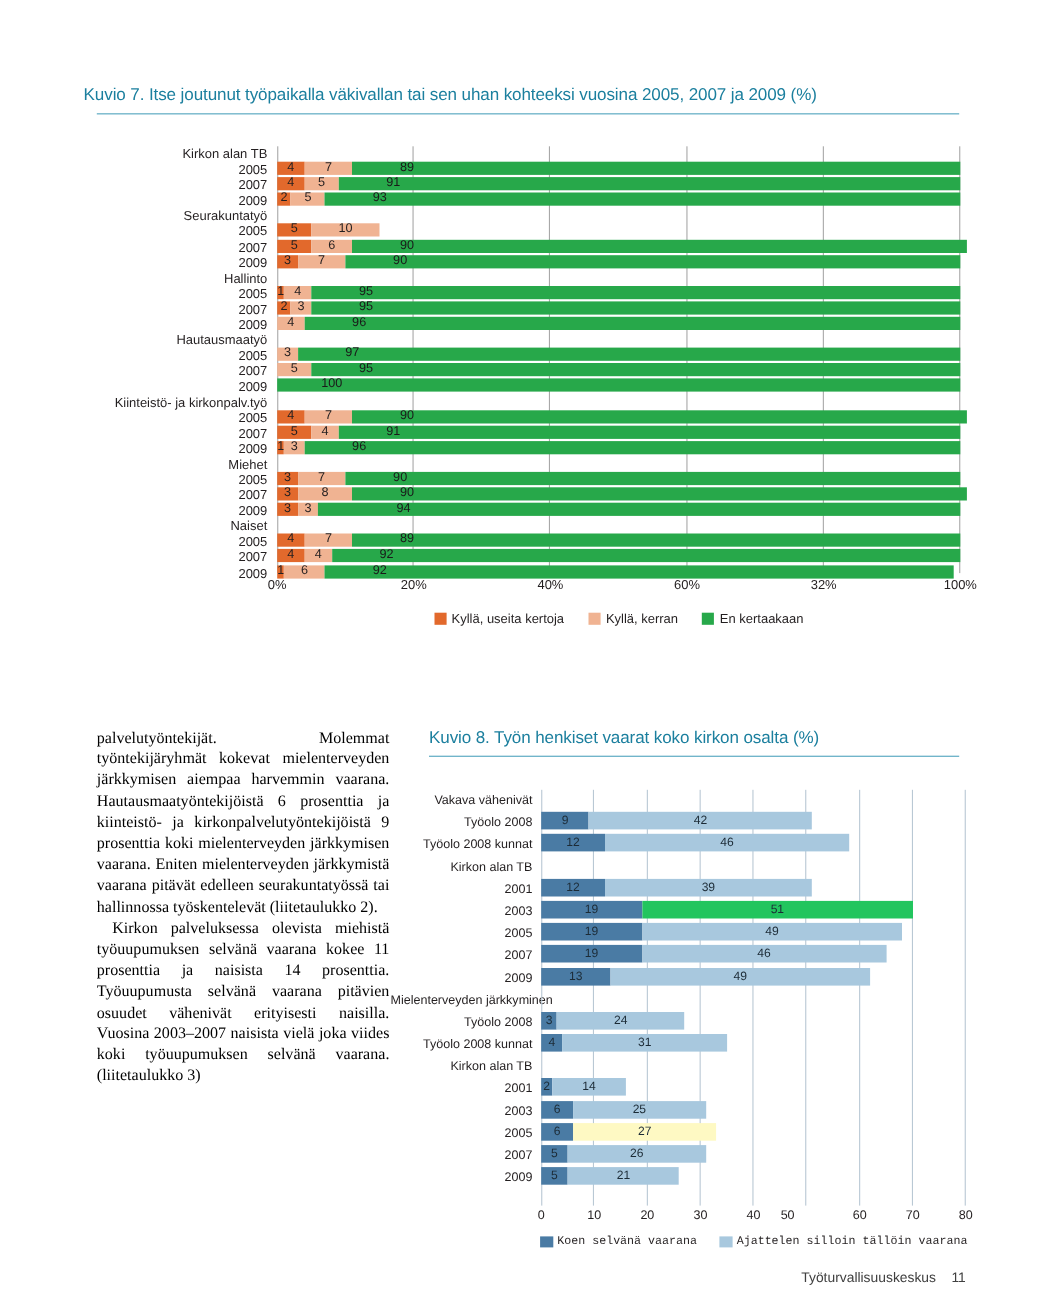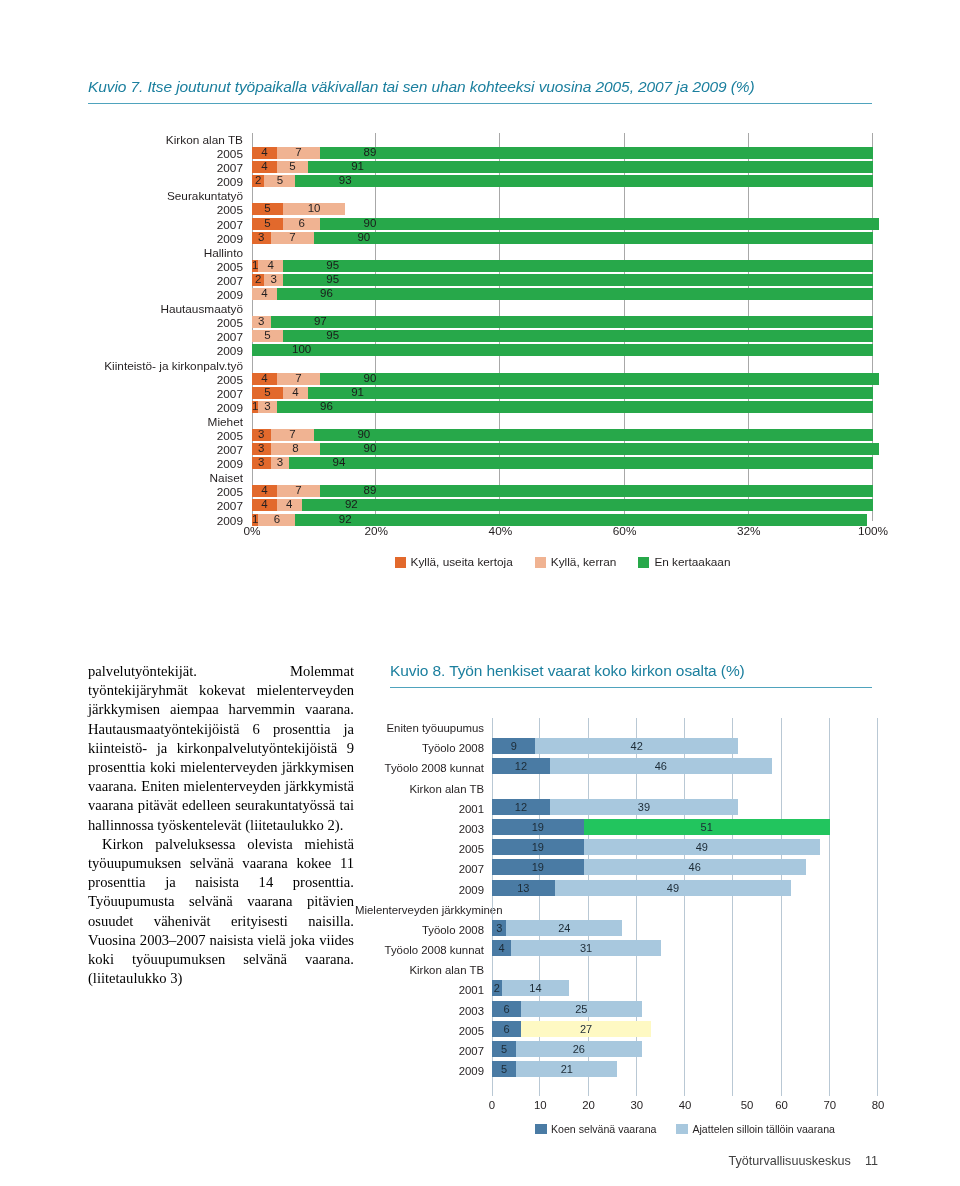--- a/index.html
+++ b/index.html
@@ -83,35 +83,35 @@
     height:20.2px;line-height:20.2px;text-align:right;
     font-size:11.4px;color:#231f20;padding-right:4px;
     box-sizing:border-box;white-space:nowrap;
   }
   #f8-axis{position:absolute;left:492px;top:1099px;width:386px;height:18px;}
   .xtick8{position:absolute;top:0;font-size:11.4px;color:#231f20;transform:translateX(-50%);}
   #f8-legend{
     position:absolute;left:492px;top:1121px;width:386px;height:16px;
     display:flex;justify-content:center;align-items:center;gap:20px;
   }
-  .lg8{display:flex;align-items:center;gap:4px;font-size:10.6px;white-space:nowrap;color:#231f20;}
+  .lg8{display:flex;align-items:center;gap:4px;font-size:10.6px;white-space:nowrap;color:#231f20;font-family:Liberation Mono, monospace;}
   .sw8{width:12px;height:10px;display:inline-block;}
 
   
   #footer{
     position:absolute;right:82px;bottom:18px;
     font-size:12.6px;color:#404040;white-space:nowrap;
   }
   #footer .pg{margin-left:14px;}
 </style>
 </head>
 <body>
 
 <section id="fig7">
-  <div class="fig-title" style="left:88px;top:78px;font-style:italic;">Kuvio 7. Itse joutunut työpaikalla väkivallan tai sen uhan kohteeksi vuosina 2005, 2007 ja 2009 (%)</div>
+  <div class="fig-title" style="left:76px;top:78px;">Kuvio 7. Itse joutunut työpaikalla väkivallan tai sen uhan kohteeksi vuosina 2005, 2007 ja 2009 (%)</div>
   <div class="fig-rule" style="left:88px;top:103px;width:784px;"></div>
 
   <div class="ylabels" id="f7-ylabels">
       <div class="ylab grp">Kirkon alan TB</div>
       <div class="ylab">2005</div>
       <div class="ylab">2007</div>
       <div class="ylab">2009</div>
       <div class="ylab grp">Seurakuntatyö</div>
       <div class="ylab">2005</div>
       <div class="ylab">2007</div>
@@ -324,21 +324,21 @@
           </div>
         </div>
         <div class="row">
           <div class="seg" style="left: 0px; width: 18.63px; background: rgb(226, 105, 44);">
             <span>3</span>
           </div>
           <div class="seg" style="left: 18.63px; width: 18.63px; background: rgb(240, 179, 146);">
             <span>3</span>
           </div>
           <div class="seg green" style="left: 37.26px; width: 583.74px; background: rgb(39, 168, 74);">
-            <span style="left: 0px; right: auto; width: 99.36px;">94</span>
+            <span style="left: 0px; right: auto; width: 99.36px; padding-left: 28px;">94</span>
           </div>
         </div>
         <div class="row"></div>
         <div class="row">
           <div class="seg" style="left: 0px; width: 24.84px; background: rgb(226, 105, 44);">
             <span>4</span>
           </div>
           <div class="seg" style="left: 24.84px; width: 43.47px; background: rgb(240, 179, 146);">
             <span>7</span>
           </div>
@@ -398,21 +398,21 @@
 <section id="bodytext">
   <p>palvelutyöntekijät. Molemmat työntekijäryhmät kokevat mielenterveyden järkkymisen aiempaa harvemmin vaarana. Hautausmaatyöntekijöistä 6 prosenttia ja kiinteistö- ja kirkonpalvelutyöntekijöistä 9 prosenttia koki mielenterveyden järkkymisen vaarana. Eniten mielenterveyden järkkymistä vaarana pitävät edelleen seurakuntatyössä tai hallinnossa työskentelevät (liitetaulukko 2).</p>
   <p class="ind">Kirkon palveluksessa olevista miehistä työuupumuksen selvänä vaarana kokee 11 prosenttia ja naisista 14 prosenttia. Työuupumusta selvänä vaarana pitävien osuudet vähenivät erityisesti naisilla. Vuosina 2003–2007 naisista vielä joka viides koki työuupumuksen selvänä vaarana. (liitetaulukko 3)</p>
 </section>
 
 <section id="fig8">
   <div class="fig-title" style="left:390px;top:662px;">Kuvio 8. Työn henkiset vaarat koko kirkon osalta (%)</div>
   <div class="fig-rule" style="left:390px;top:687px;width:482px;"></div>
 
   <div class="ylabels8" id="f8-ylabels">
-      <div class="ylab8">Eniten työuupumus</div>
+      <div class="ylab8">Vakava vähenivät</div>
       <div class="ylab8">Työolo 2008</div>
       <div class="ylab8">Työolo 2008 kunnat</div>
       <div class="ylab8">Kirkon alan TB</div>
       <div class="ylab8">2001</div>
       <div class="ylab8">2003</div>
       <div class="ylab8">2005</div>
       <div class="ylab8">2007</div>
       <div class="ylab8">2009</div>
       <div class="ylab8">Mielenterveyden järkkyminen</div>
       <div class="ylab8">Työolo 2008</div>
@@ -556,21 +556,21 @@
         </div>
       </div>
   </div>
 
   <div id="f8-axis">
       <div class="xtick8" style="left: 0px;">0</div>
       <div class="xtick8" style="left: 48.25px;">10</div>
       <div class="xtick8" style="left: 96.5px;">20</div>
       <div class="xtick8" style="left: 144.75px;">30</div>
       <div class="xtick8" style="left: 193px;">40</div>
-      <div class="xtick8" style="left: 255px;">50</div>
+      <div class="xtick8" style="left: 224px;">50</div>
       <div class="xtick8" style="left: 289.5px;">60</div>
       <div class="xtick8" style="left: 337.75px; text-align: center;">70</div>
       <div class="xtick8" style="left: 386px;">80</div>
     </div>
   <div id="f8-legend">
       <div class="lg8">
         <span class="sw8" style="background: rgb(74, 123, 164);"></span>
         <span>Koen selvänä vaarana</span>
       </div>
       <div class="lg8">

